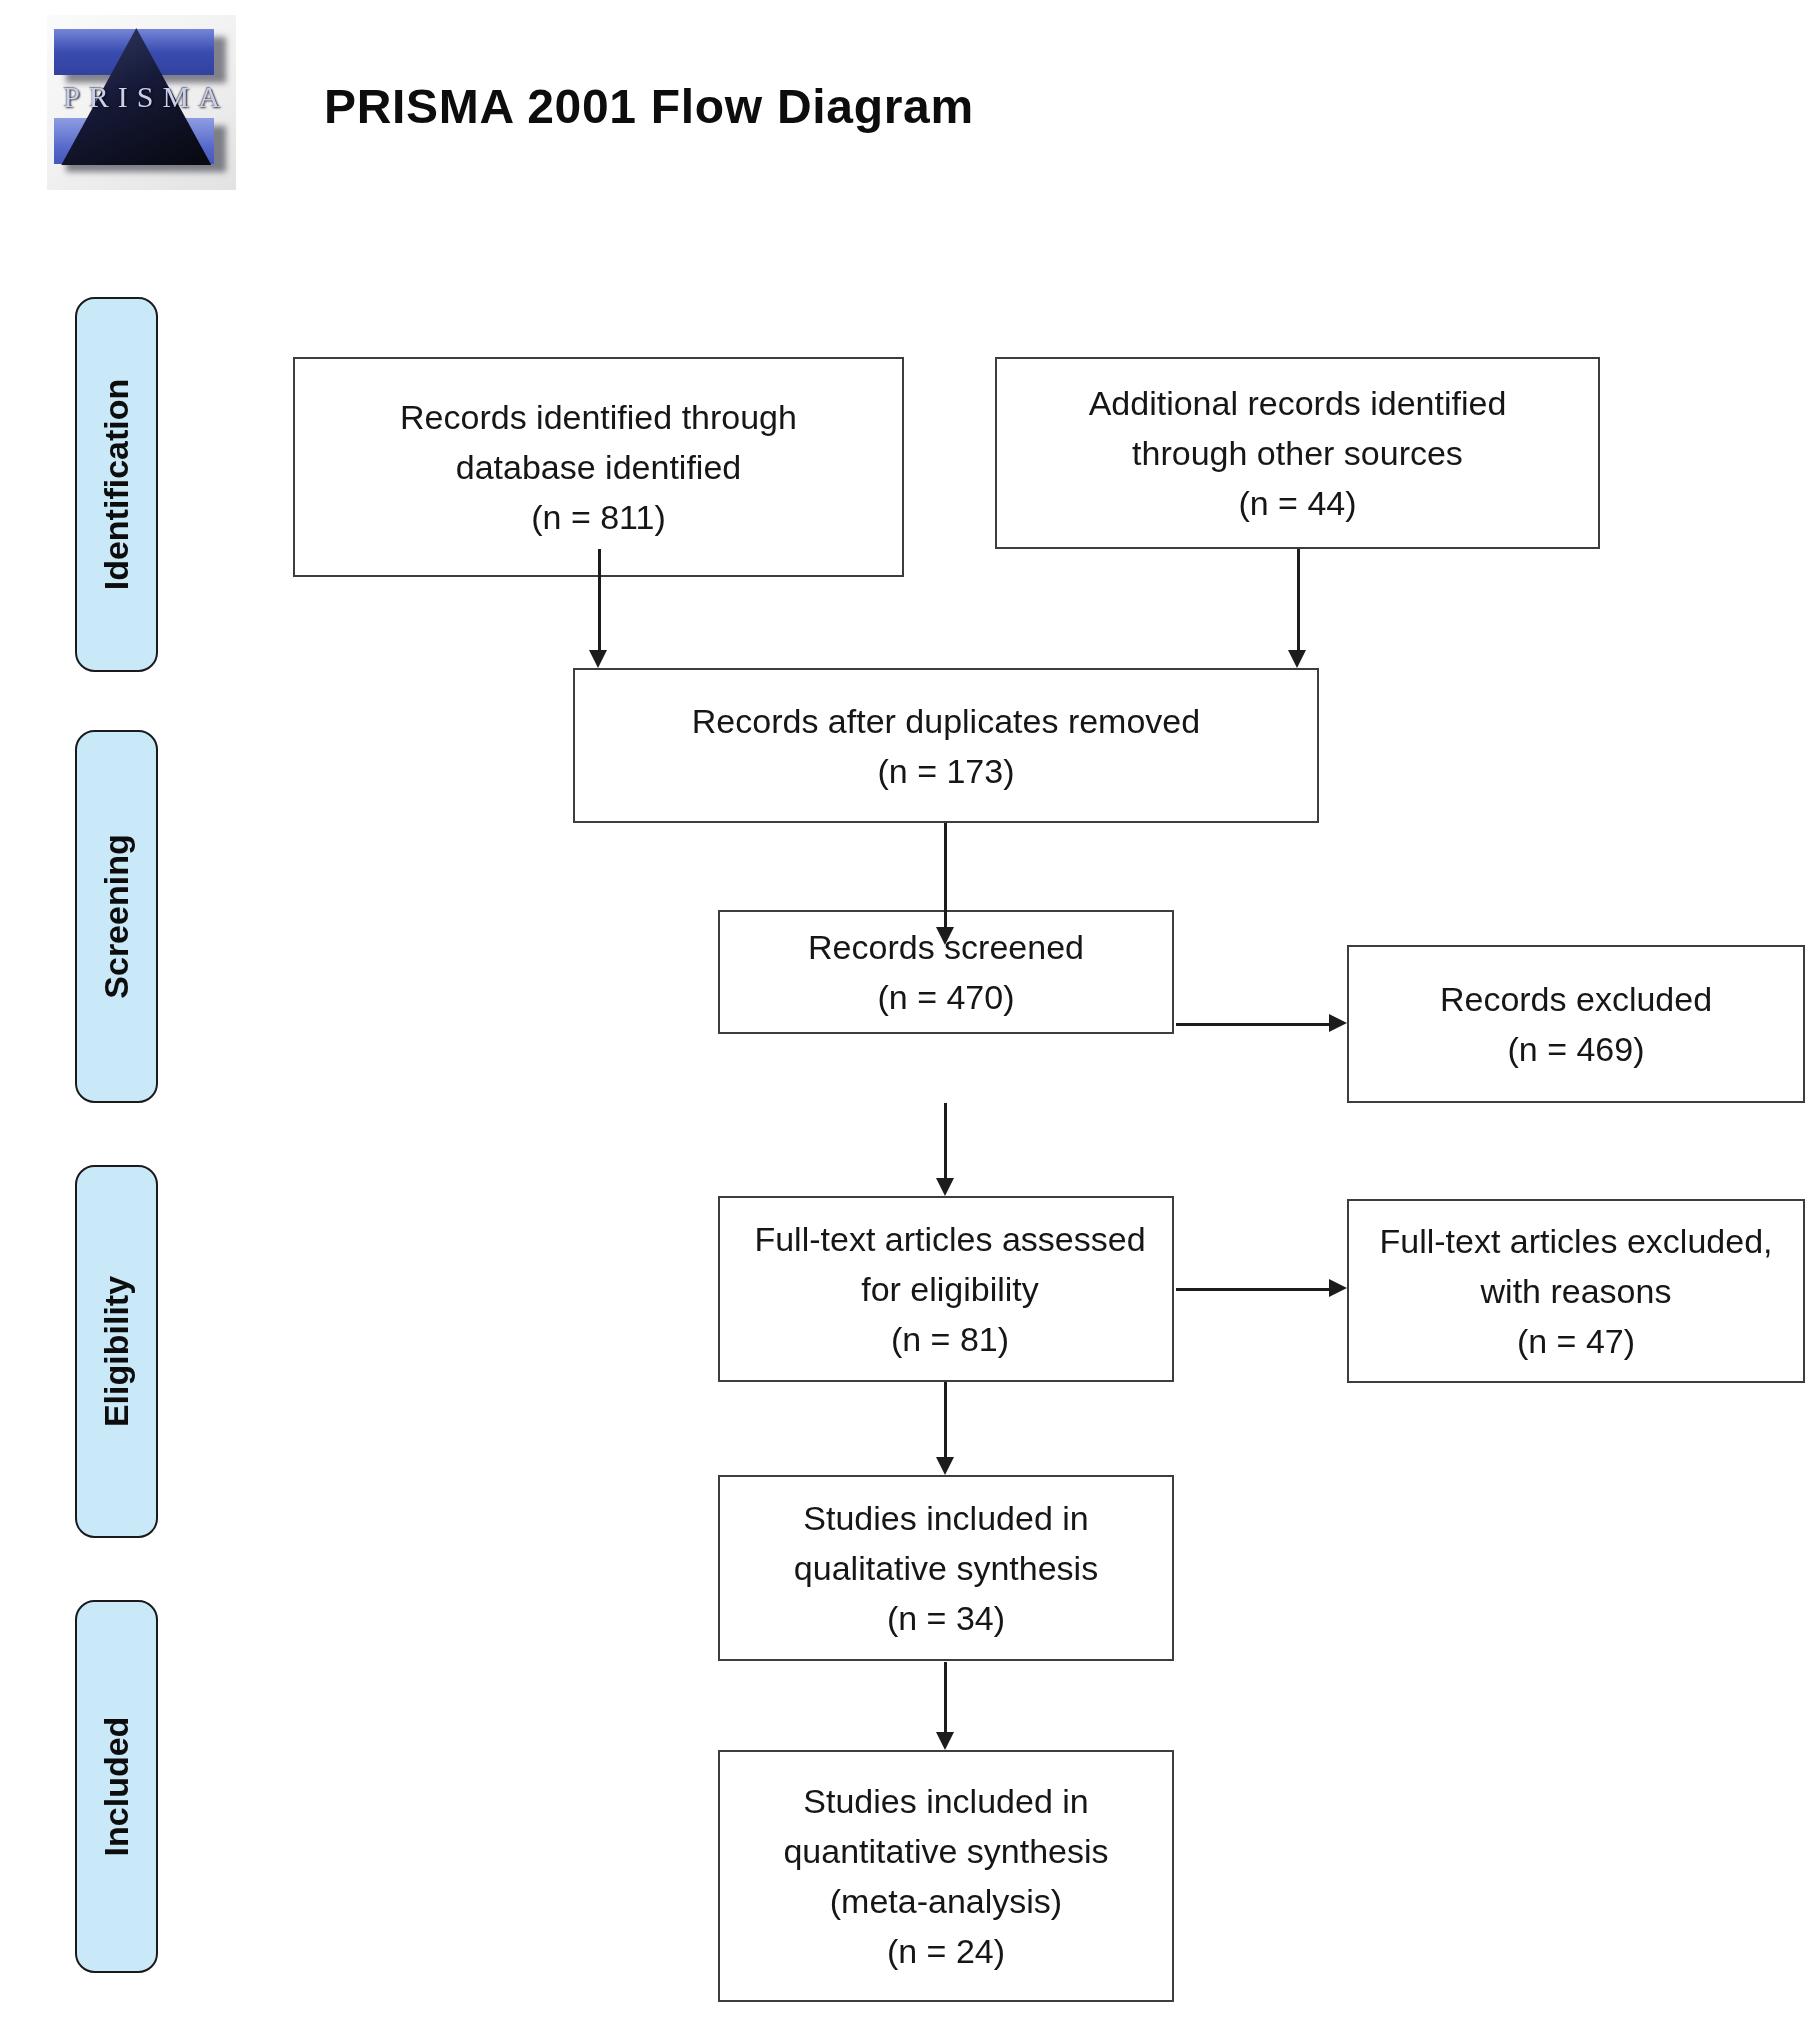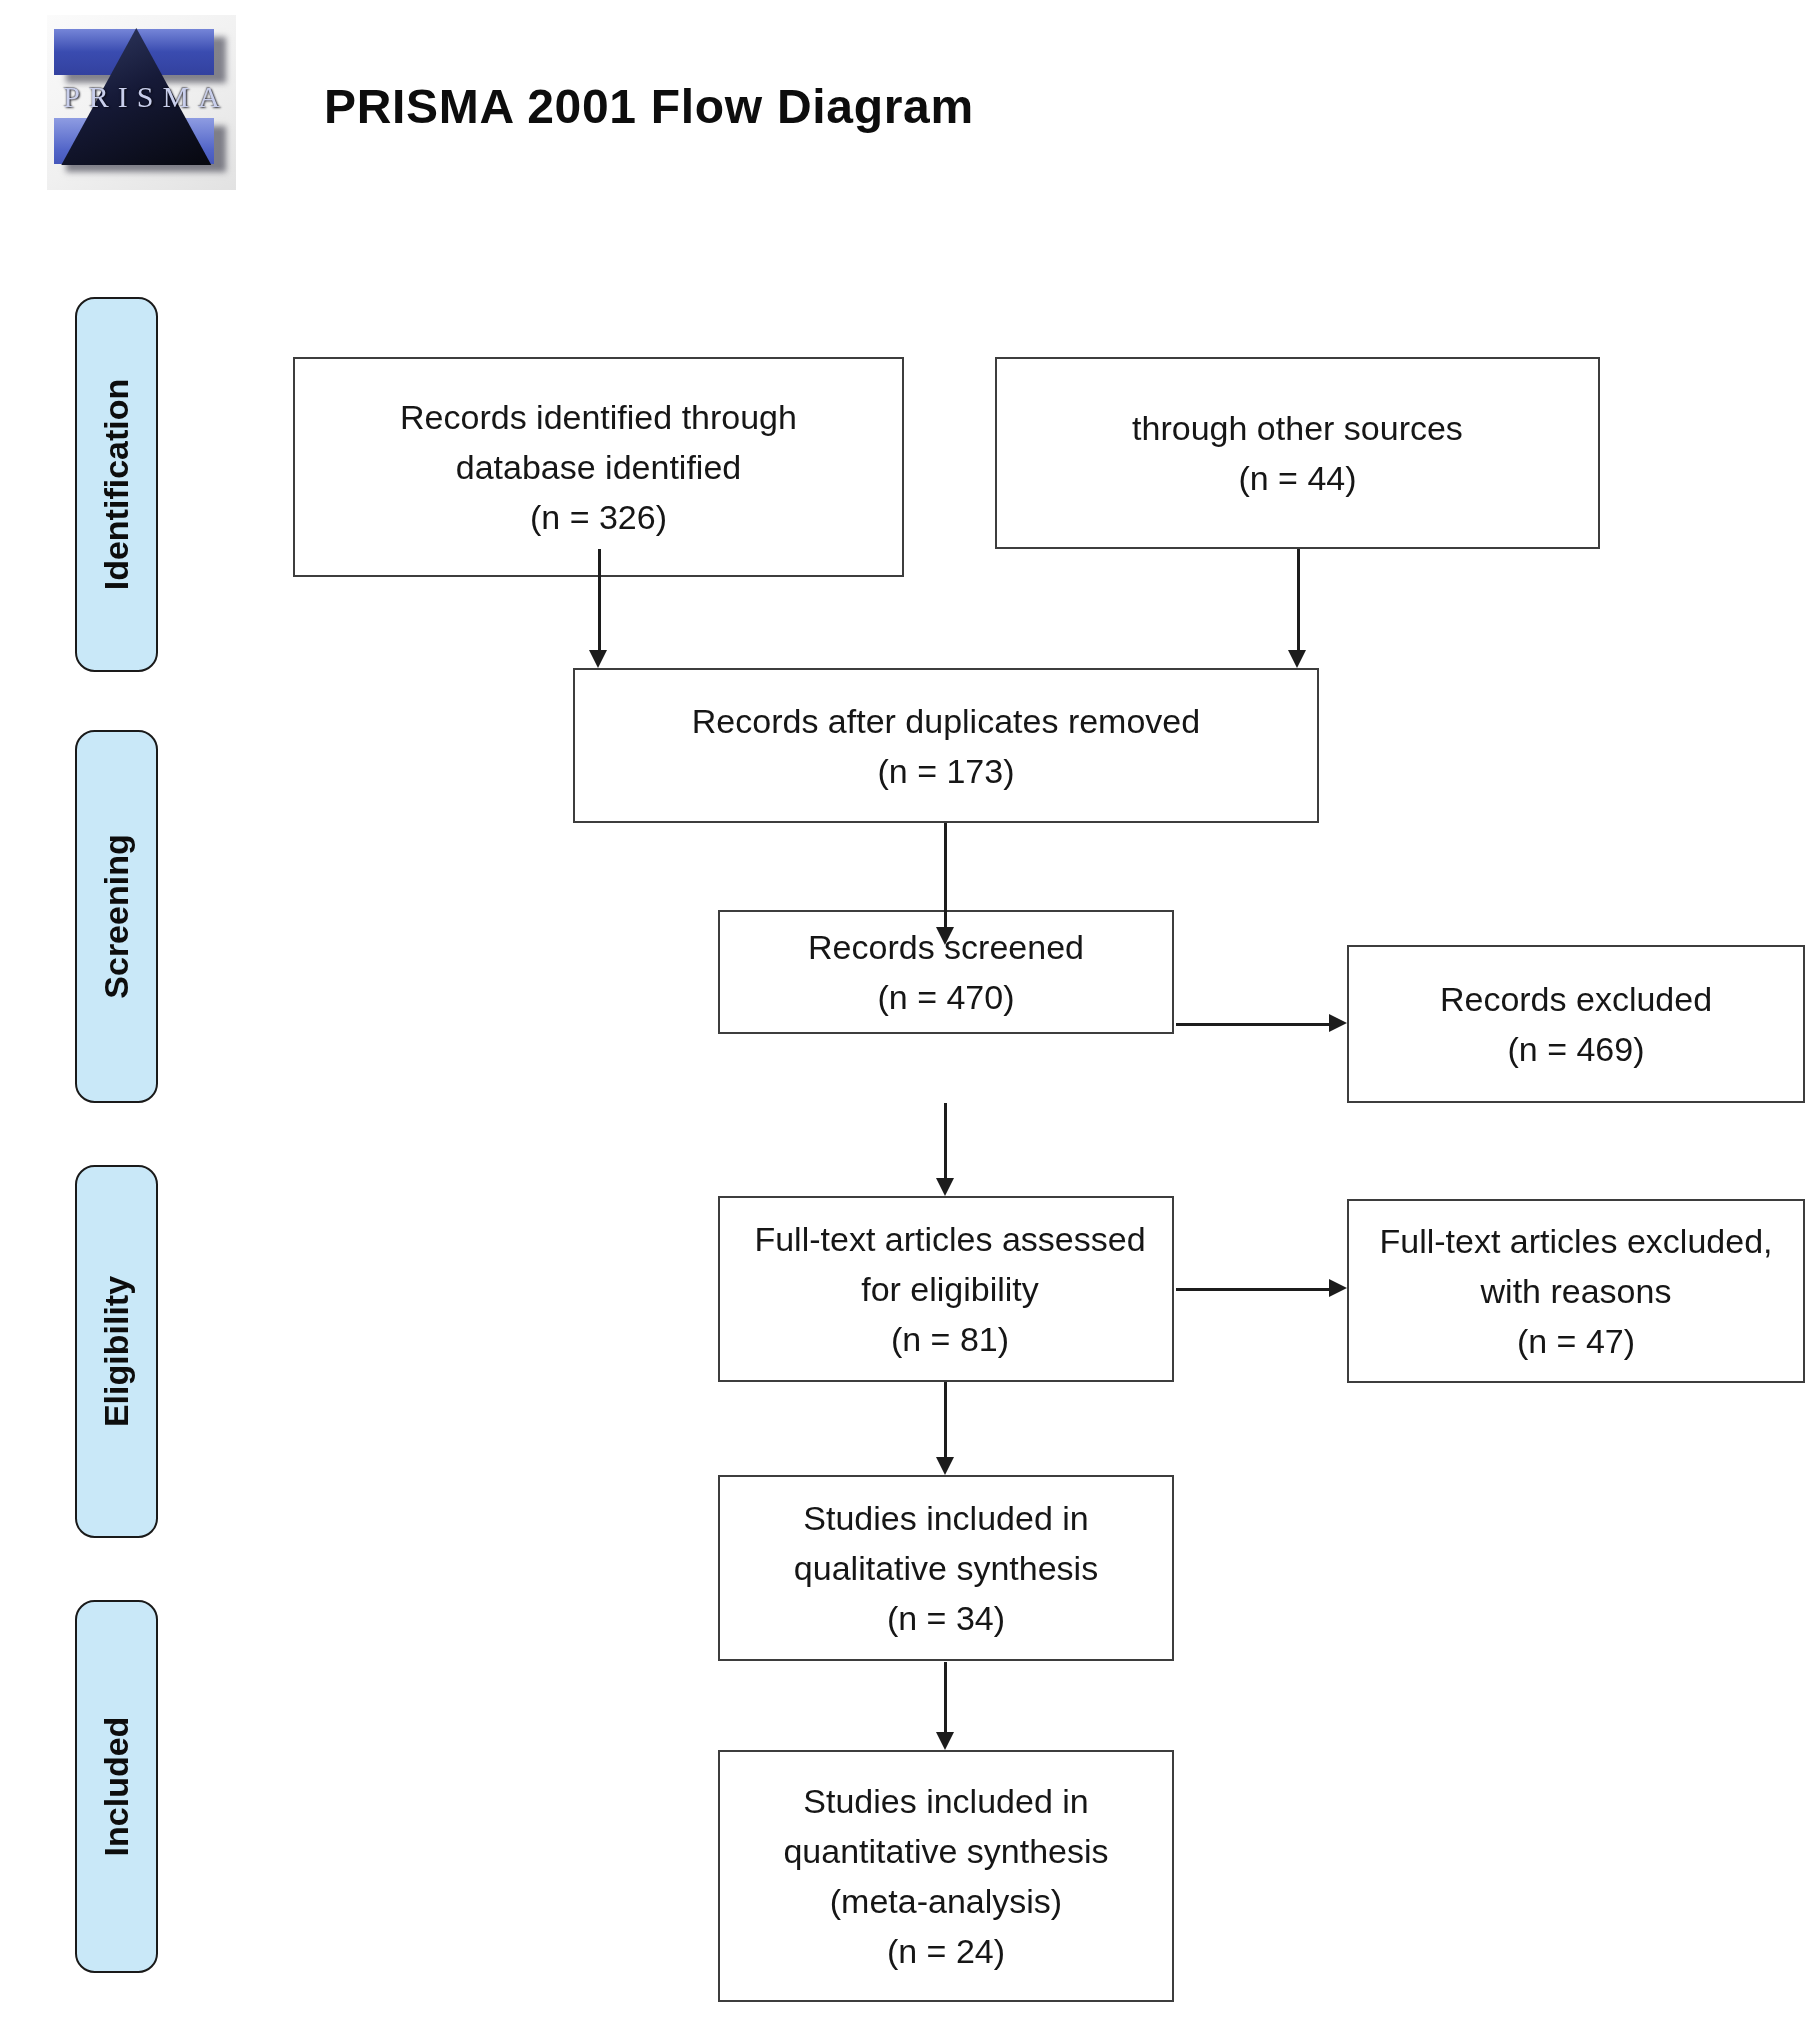--- a/index.html
+++ b/index.html
@@ -166,24 +166,25 @@
   <div class="stage" id="stage-eligibility">
     <span class="stage-text">Eligibility</span>
   </div>
   <div class="stage" id="stage-included">
     <span class="stage-text">Included</span>
   </div>
 
   <div class="flow-box" id="box-db">
     <div>Records identified through</div>
     <div>database identified</div>
-    <div>(n = 326)</div>
+    <div>(n = 811)</div>
   </div>
 
   <div class="flow-box" id="box-other">
+    <div>Additional records identified</div>
     <div>through other sources</div>
     <div>(n = 44)</div>
   </div>
 
   <div class="flow-box" id="box-dedup">
     <div>Records after duplicates removed</div>
     <div>(n = 173)</div>
   </div>
 
   <div class="flow-box" id="box-screened">

